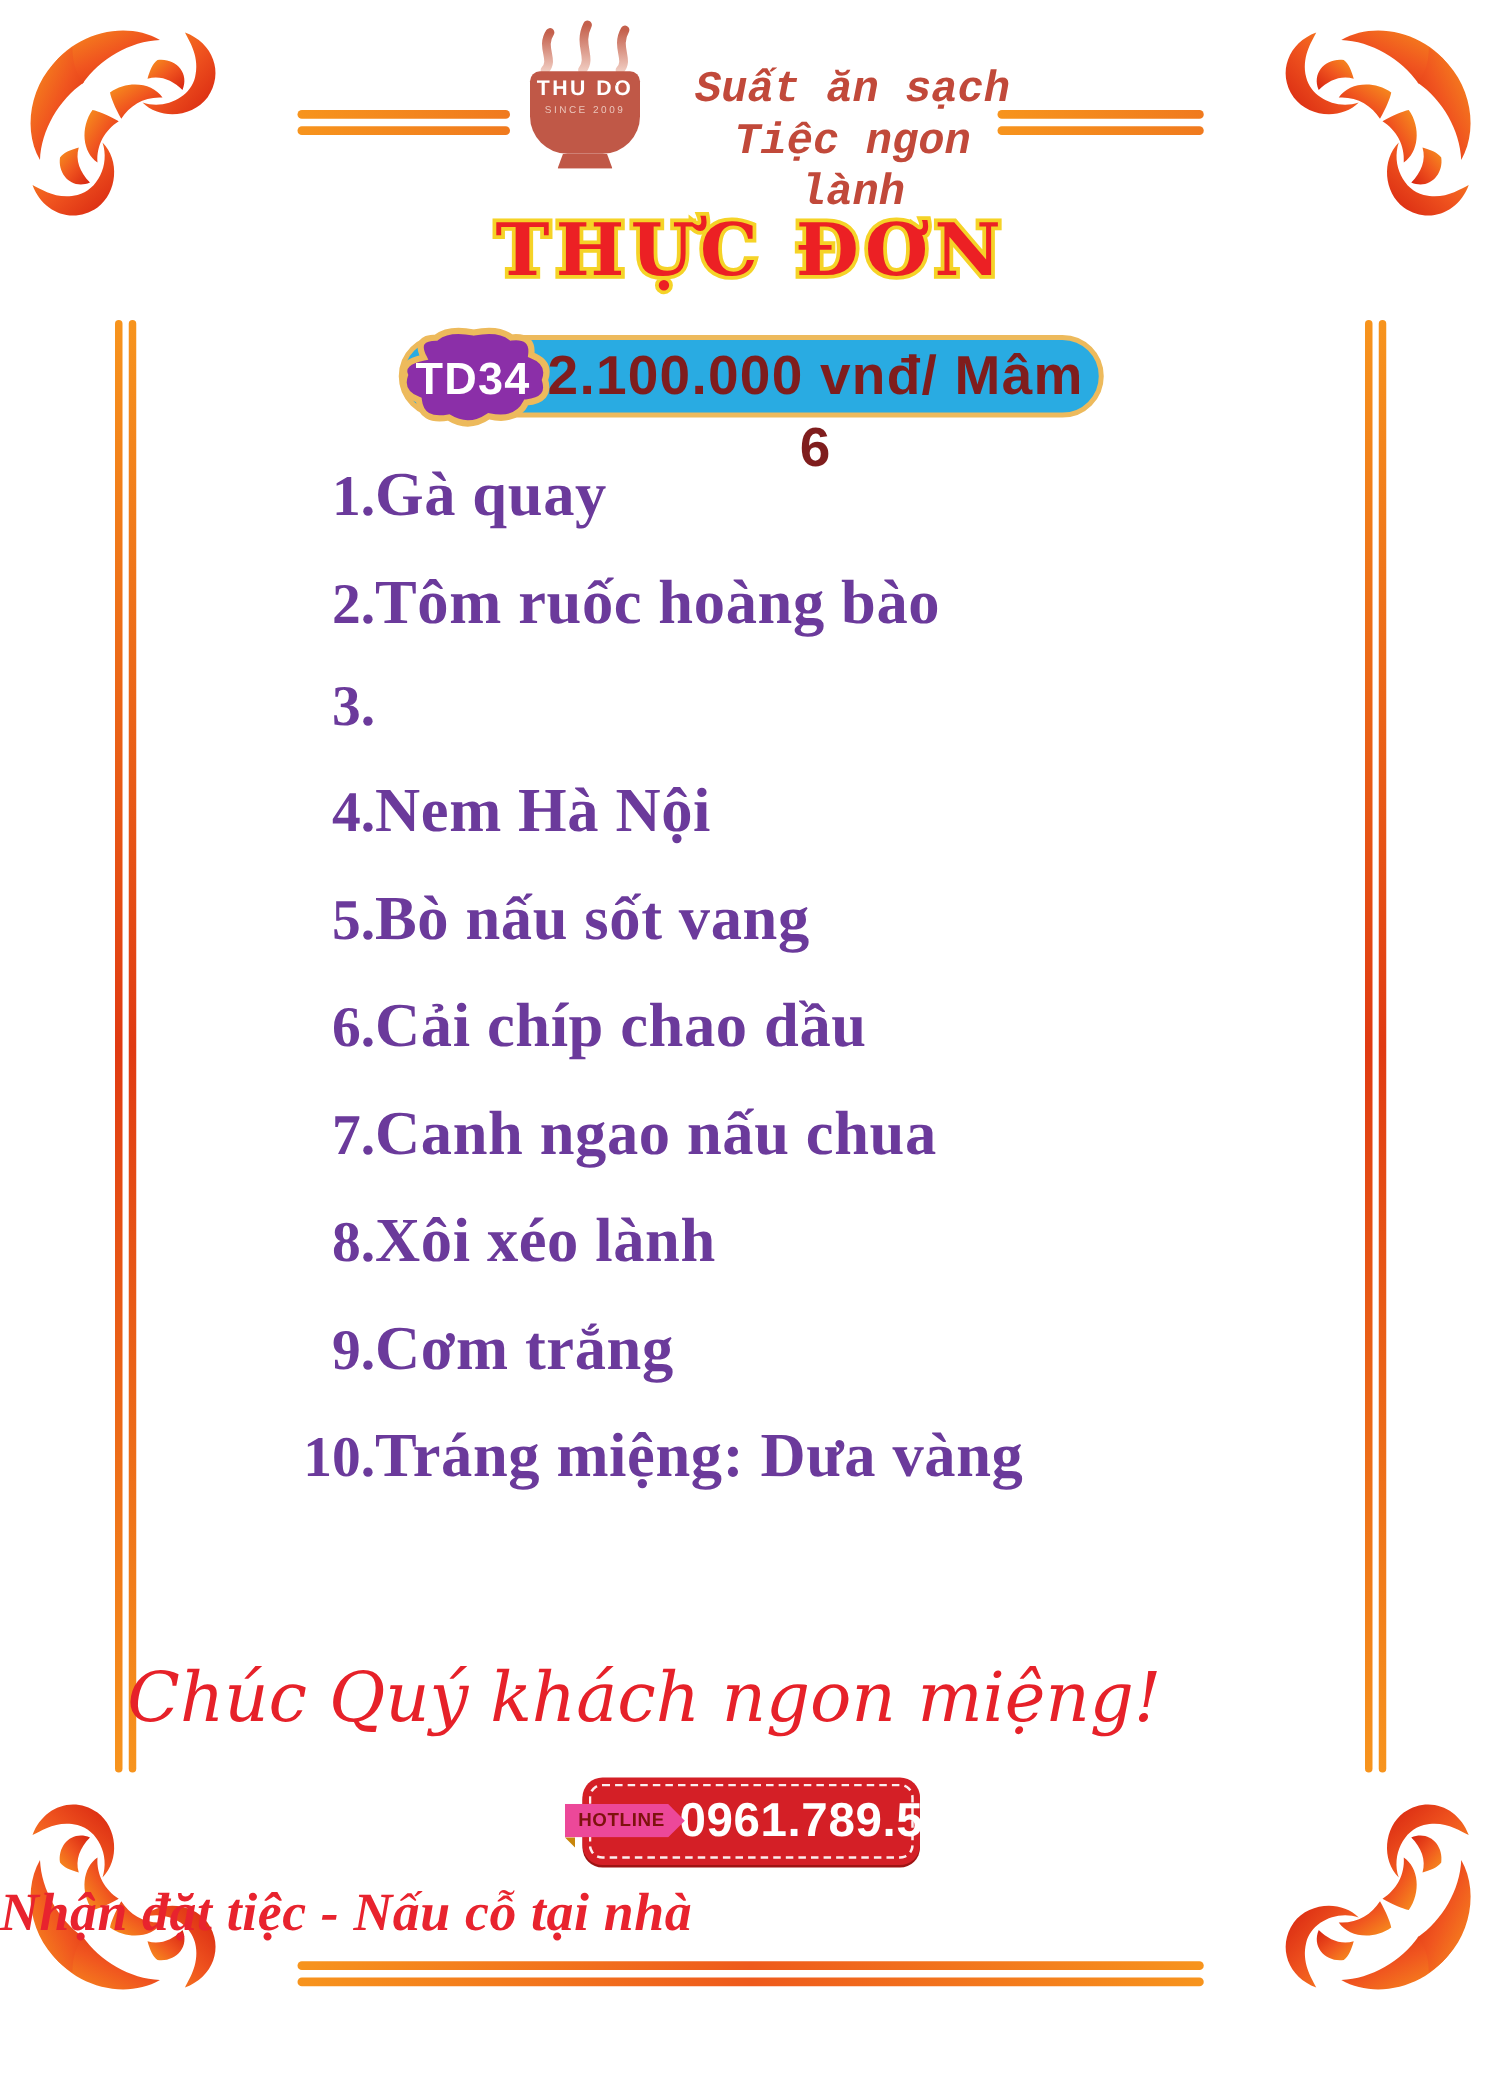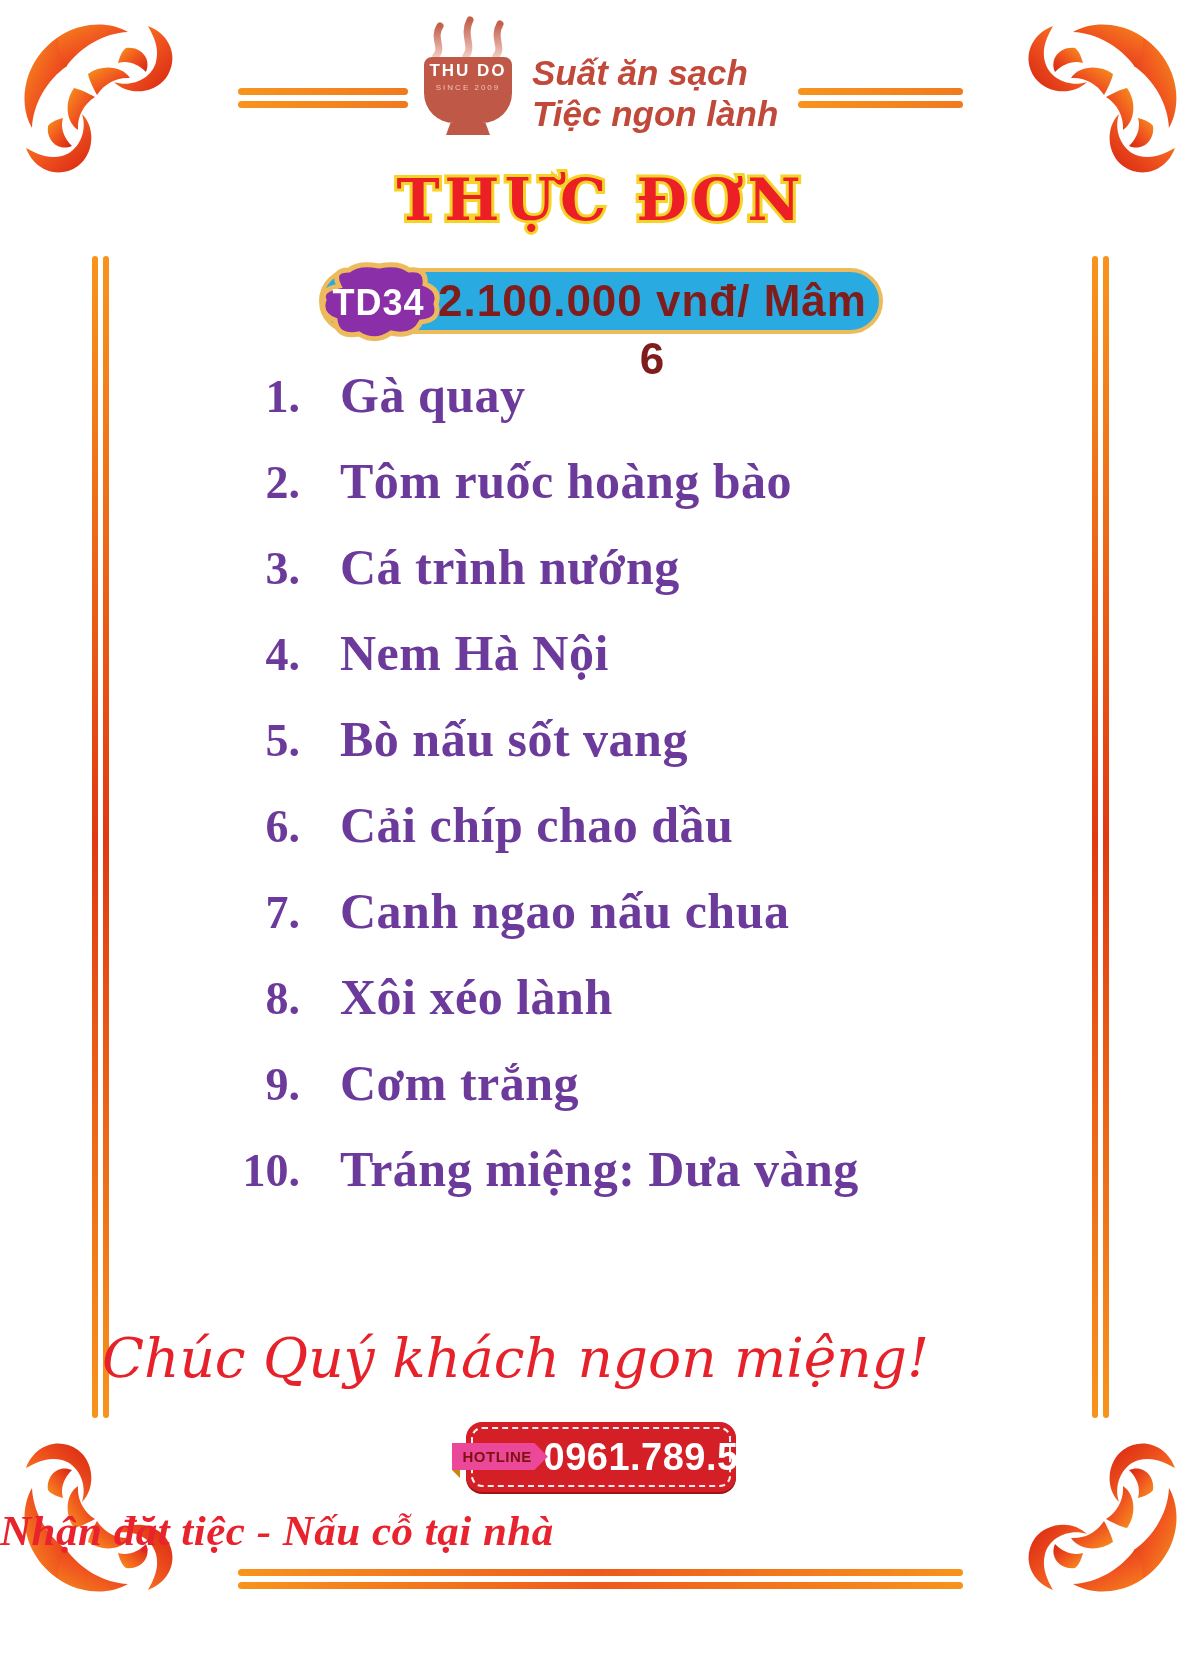--- a/index.html
+++ b/index.html
@@ -21,43 +21,43 @@
 
   
   .steam{position:absolute;left:428px;top:16px;width:84px;height:42px;}
   .bowl{position:absolute;left:424px;top:57px;width:88px;height:66px;background:#C05847;
         border-radius:8px 8px 30px 30px;text-align:center;color:#fff;}
   .bowl .brand{display:block;margin-top:4px;font-size:17px;font-weight:bold;letter-spacing:2px;position:relative;}
   .bowl .star{position:absolute;left:63px;top:4px;font-size:9px;color:#C05847;}
   .bowl .since{display:block;margin-top:2px;font-size:8px;letter-spacing:2px;color:#EBC6BC;}
   .bowl-foot{position:absolute;left:446px;top:123px;width:44px;height:12px;background:#C05847;
         clip-path:polygon(10% 0,90% 0,100% 100%,0 100%);}
-  .logo-tagline{position:absolute;left:532px;top:52px;width:260px;
-        font-family:Liberation Sans, sans-serif;font-style:italic;font-weight:bold;
-        font-size:35px;line-height:41px;color:#C1493A;}
+  .logo-tagline{position:absolute;left:552px;top:52px;width:260px;
+        font-family:Liberation Mono, monospace;font-style:italic;font-weight:bold;
+        font-size:35px;line-height:41px;color:#C1493A;text-align:center;}
 
   
   .title-svg{position:absolute;left:50%;top:154px;transform:translateX(-50%);}
 
   
   .offer{position:absolute;left:50%;top:268px;transform:translateX(-50%);
          width:556px;height:58px;background:#29ABE2;border:4px solid #EDBA5C;border-radius:34px;}
   .offer .price{display:block;padding-left:104px;text-align:center;line-height:58px;
          font-size:44px;font-weight:bold;color:#7f1d1d;letter-spacing:1px;}
   .offer .cloud{position:absolute;left:-8px;top:-12px;width:128px;height:86px;}
   .offer .code{position:absolute;left:-8px;top:-12px;width:128px;height:86px;
          display:flex;align-items:center;justify-content:center;
          font-size:36px;font-weight:bold;color:#fff;letter-spacing:1px;}
 
   
   .menu{position:absolute;left:0;top:366px;width:1201px;}
   .menu-row{display:flex;align-items:baseline;padding-left:208px;margin-bottom:28px;
         font-family:"Liberation Serif",serif;font-weight:bold;color:#6B3A9B;}
   .menu-num{width:92px;text-align:right;font-size:46px;flex:none;}
-  .menu-name{margin-left:40px;font-size:50px;letter-spacing:0.5px;white-space:nowrap;}
+  .menu-name{font-size:50px;letter-spacing:0.5px;white-space:nowrap;}
 
   
   .wish{position:absolute;left:0;top:1326px;width:1031px;text-align:center;
         font-family:"DejaVu Serif",serif;font-style:italic;font-size:55px;
         color:#E62129;letter-spacing:0px;}
 
   
   .hotline{position:absolute;left:50%;top:1422px;transform:translateX(-50%);
         width:270px;height:70px;background:#D41F26;border-radius:16px;
         box-shadow:0 2px 0 #9e1313;}
@@ -161,21 +161,20 @@
     <div class="menu-row">
       <span class="menu-num">1.</span>
       <span class="menu-name">Gà quay</span>
     </div>
     <div class="menu-row">
       <span class="menu-num">2.</span>
       <span class="menu-name">Tôm ruốc hoàng bào</span>
     </div>
     <div class="menu-row">
       <span class="menu-num">3.</span>
-      <span class="menu-name">Cá trình nướng</span>
     </div>
     <div class="menu-row">
       <span class="menu-num">4.</span>
       <span class="menu-name">Nem Hà Nội</span>
     </div>
     <div class="menu-row">
       <span class="menu-num">5.</span>
       <span class="menu-name">Bò nấu sốt vang</span>
     </div>
     <div class="menu-row">

